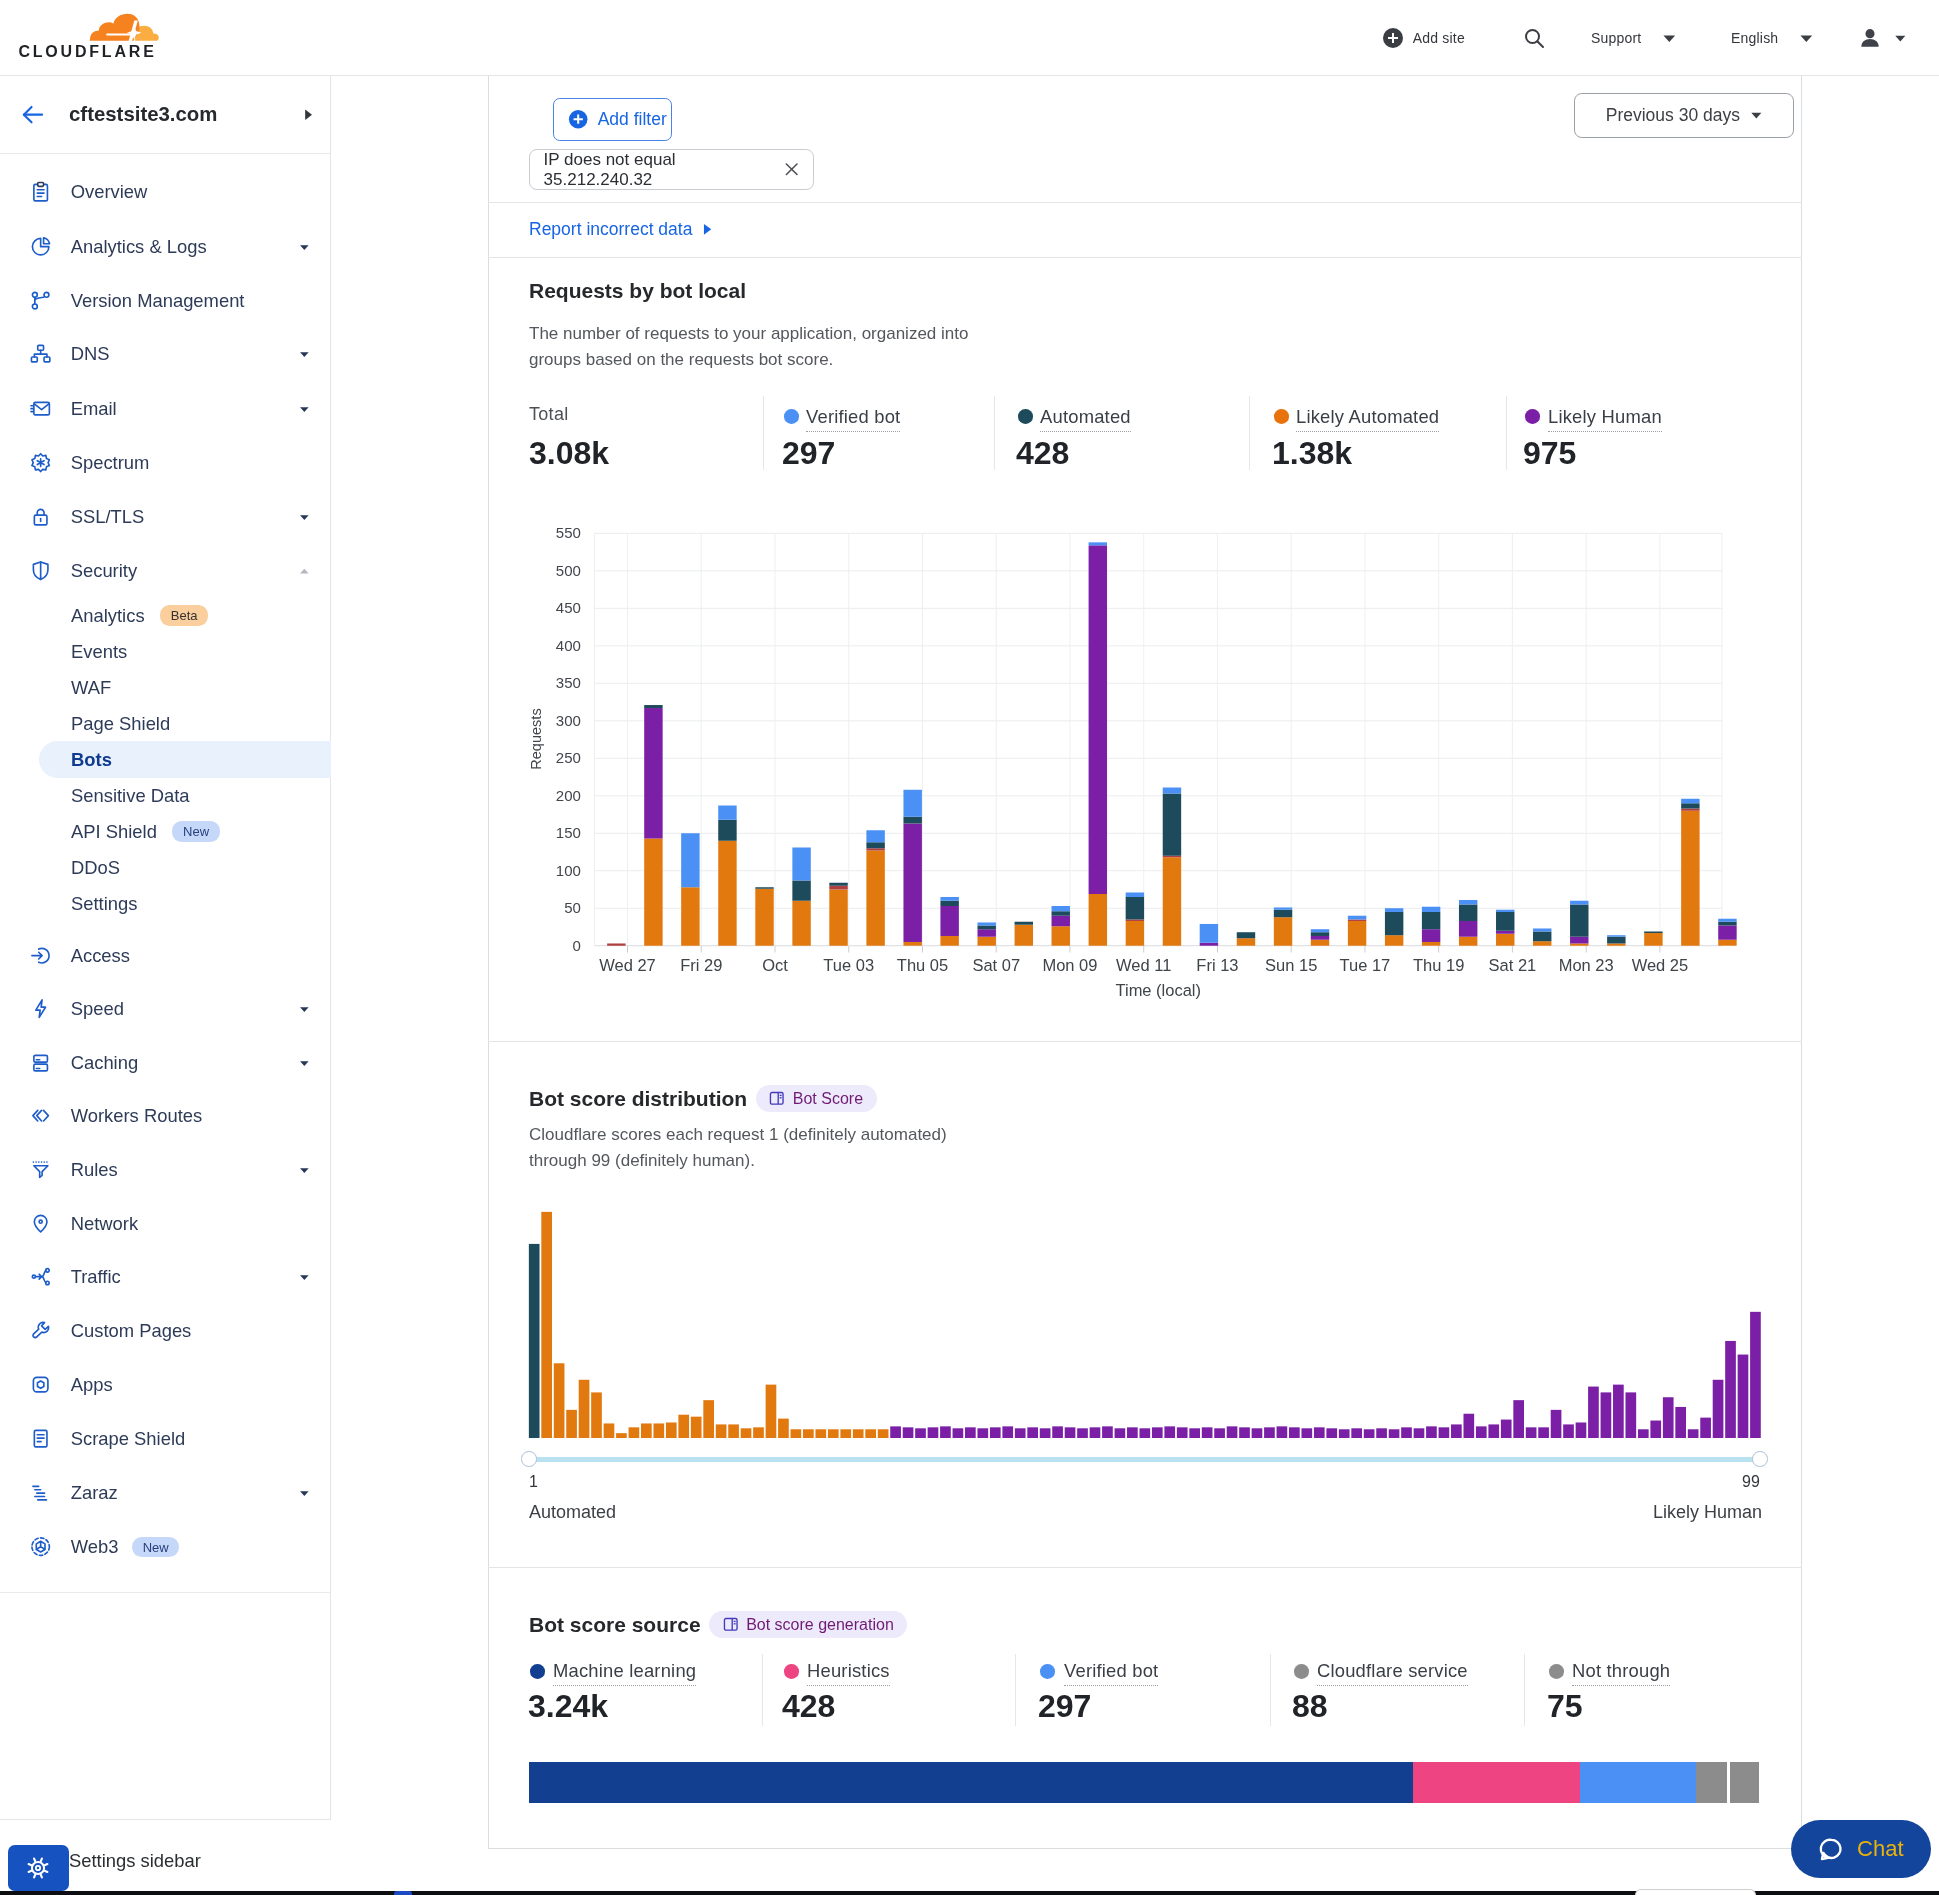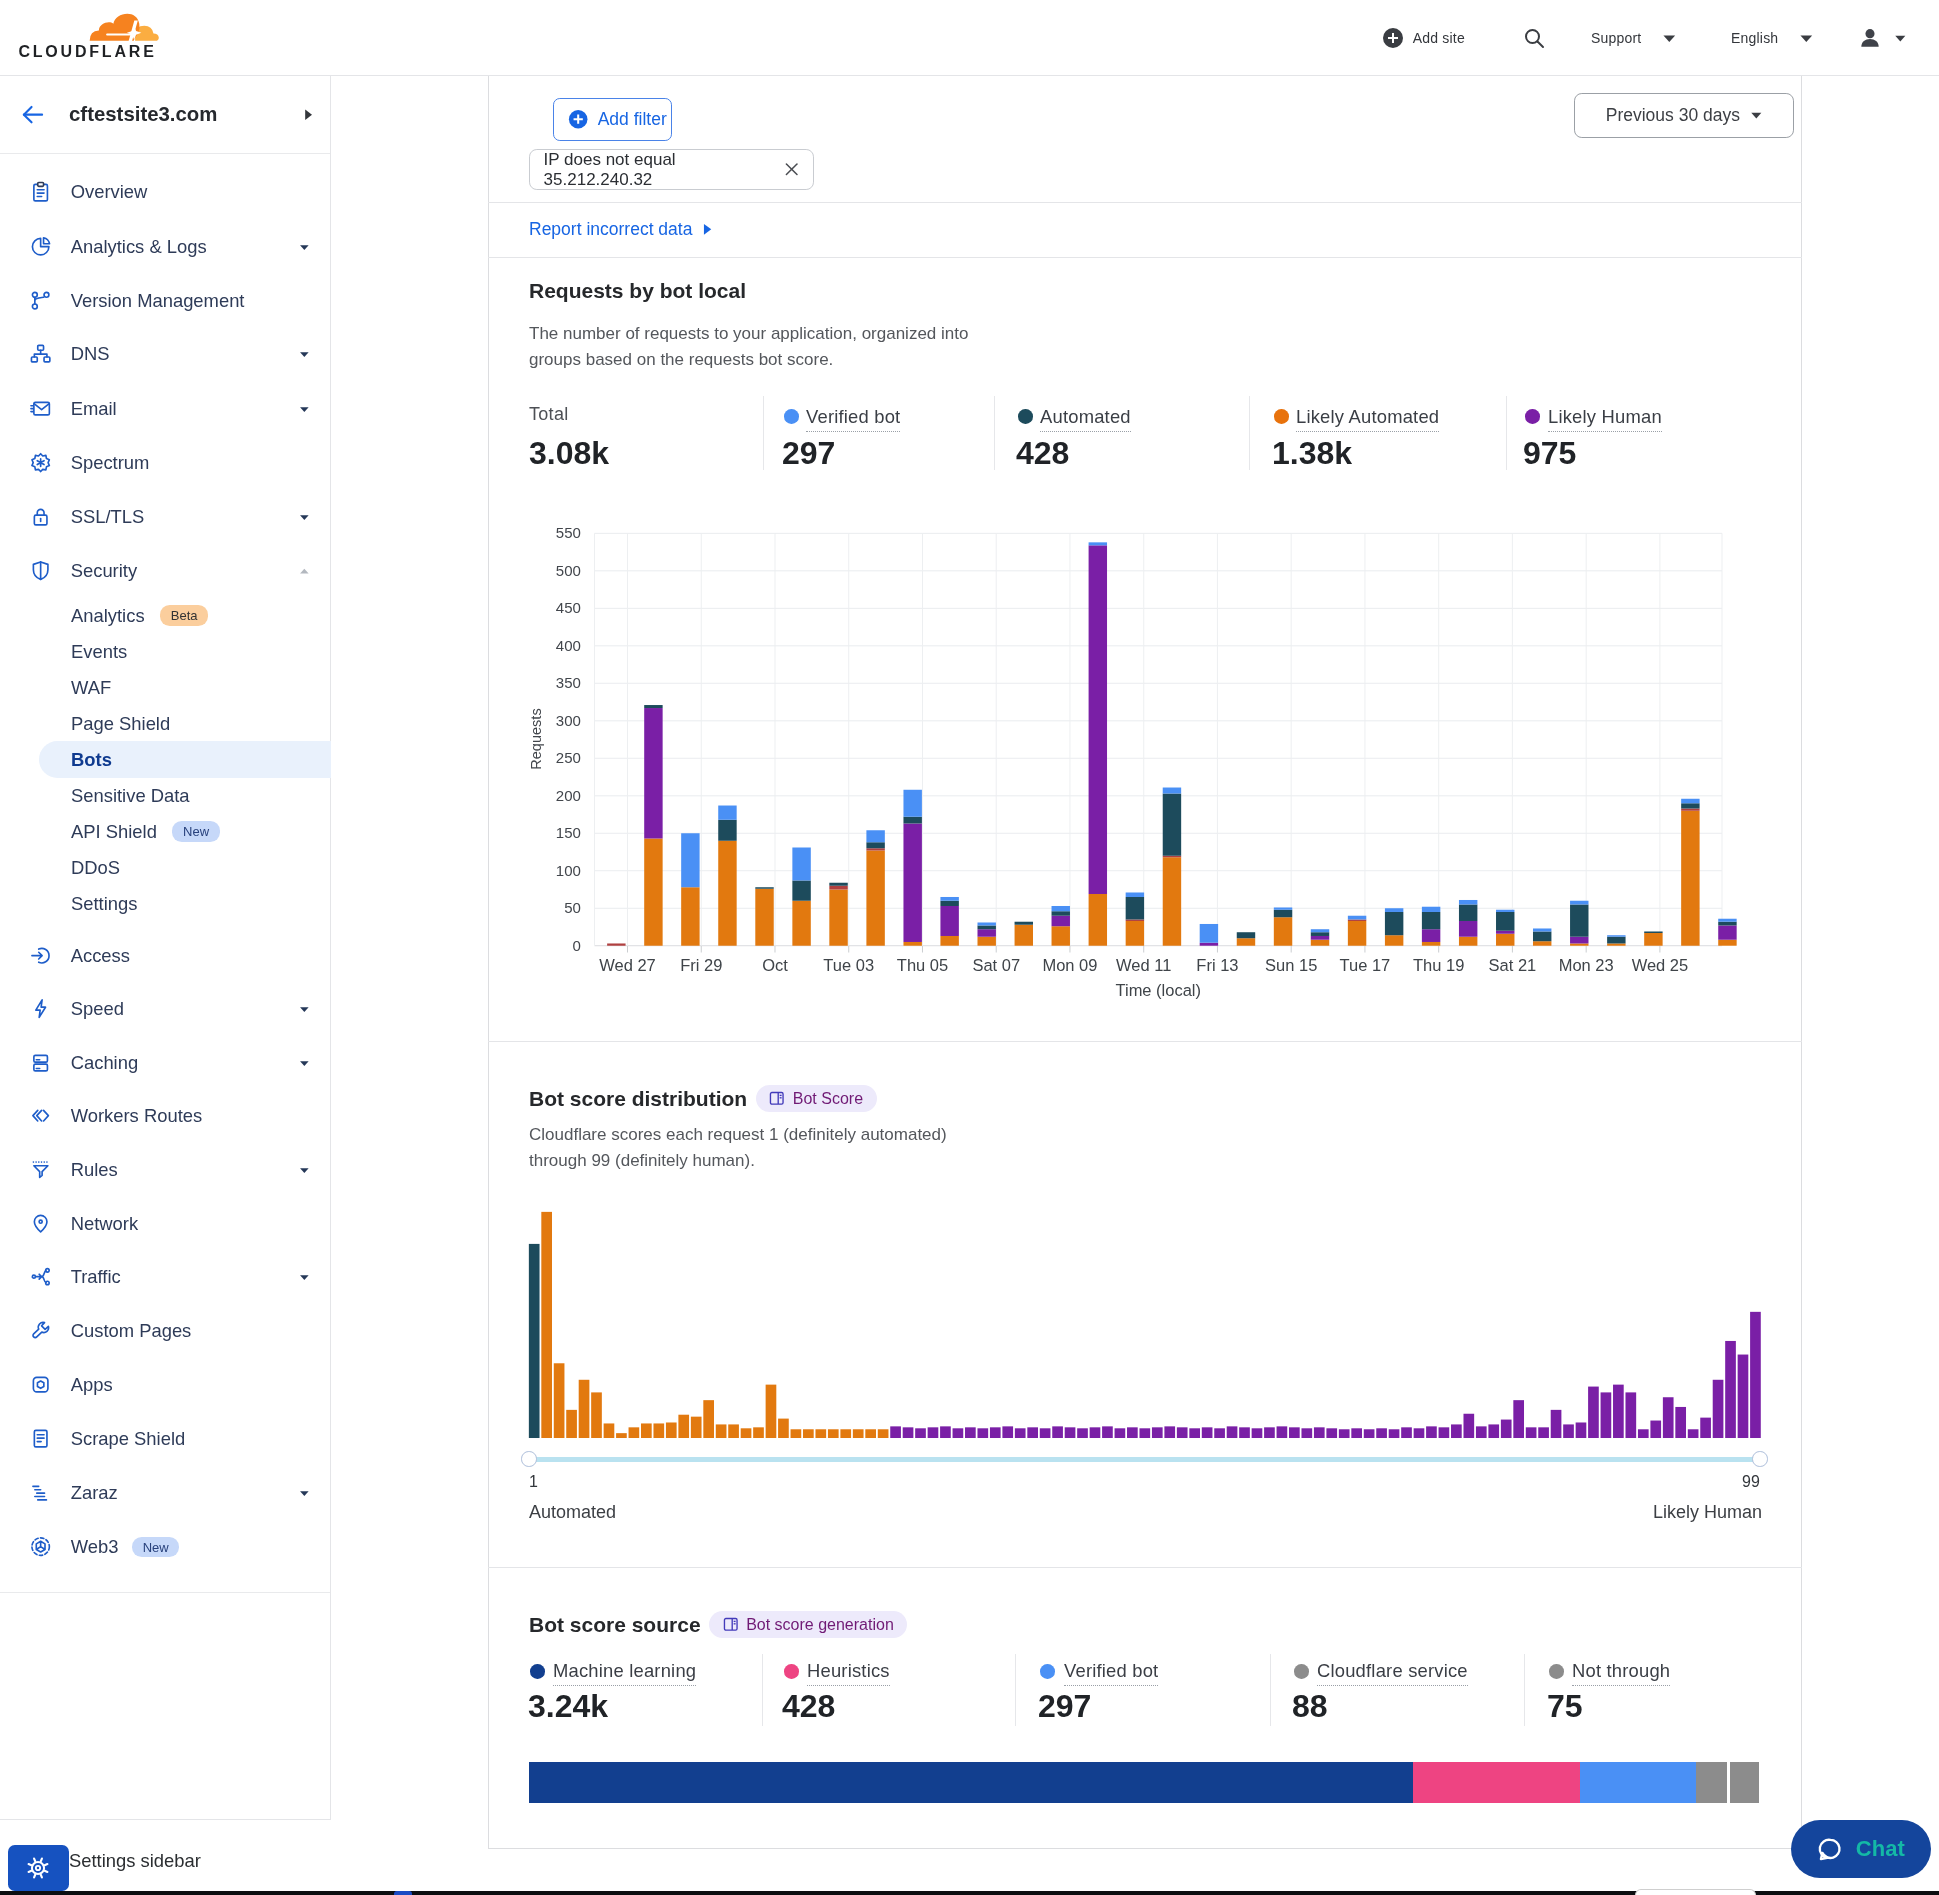--- a/index.html
+++ b/index.html
@@ -723,18 +723,18 @@
 <div class="abs" style="left:529px;top:1762px;width:884px;height:41px;background:#123f8f"></div>
 <div class="abs" style="left:1413px;top:1762px;width:167px;height:41px;background:#ee4482"></div>
 <div class="abs" style="left:1580px;top:1762px;width:116px;height:41px;background:#4a90f5"></div>
 <div class="abs" style="left:1696px;top:1762px;width:31px;height:41px;background:#8c8c8c"></div>
 <div class="abs" style="left:1730px;top:1762px;width:29px;height:41px;background:#8c8c8c"></div>
 
 <div class="abs" style="left:1791px;top:1820px;width:140px;height:58px;background:#14459c;border-radius:29px;z-index:8;display:flex;align-items:center;justify-content:center;gap:11.6px">
 <svg width="27" height="27" viewBox="0 0 24 24" fill="none" stroke="#fff" stroke-width="2.1">
       <path d="M12 3.5 a8 8 0 1 1 -7.2 11.5 L3.5 20.5 l5.6-1.1 A8 8 0 0 1 12 3.5 Z" stroke-linejoin="round"></path>
     </svg>
-<span style="color:#14b8a6;font-weight:bold;font-size:22px">Chat</span>
+<span style="color:#eab308;font-weight:normal;font-size:22px">Chat</span>
   </div>
 <div class="abs" style="left:0;top:1891px;width:1940px;height:3.9px;background:#0c0e11;z-index:9"></div>
 <div class="abs" style="left:1635px;top:1889px;width:121px;height:5.8px;background:#fff;border:1px solid #cfcfcf;border-bottom:none;border-radius:7.8px 7.8px 0 0;z-index:10"></div>
 <div class="abs" style="left:394px;top:1891px;width:17.5px;height:3.9px;background:#1a4bc4;border-radius:2.9px 2.9px 0 0;z-index:10"></div>
 
 
 </body></html>

